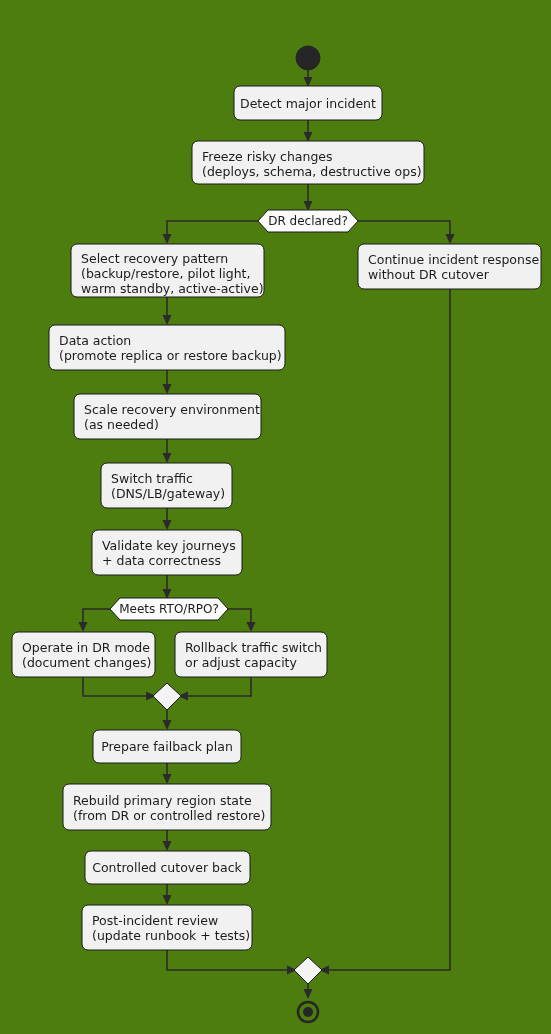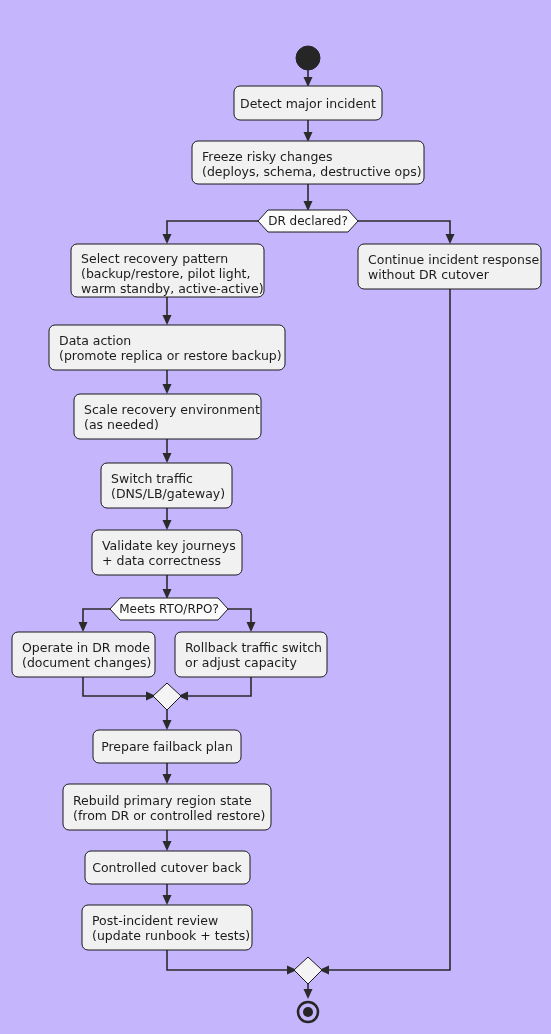--- a/index.html
+++ b/index.html
@@ -4,21 +4,21 @@
 <style>
   html, body {
     margin: 0;
     padding: 0;
     background: #000000;
   }
   #diagram-root {
     position: relative;
     width: 551px;
     height: 1034px;
-    background: #c4b5fd;
+    background: #4d7c0f;
     overflow: hidden;
     font-family: "DejaVu Sans", sans-serif;
   }
   svg#flowchart {
     display: block;
     width: 551px;
     height: 1034px;
   }
   .node-box {
     fill: #f1f1f1;

